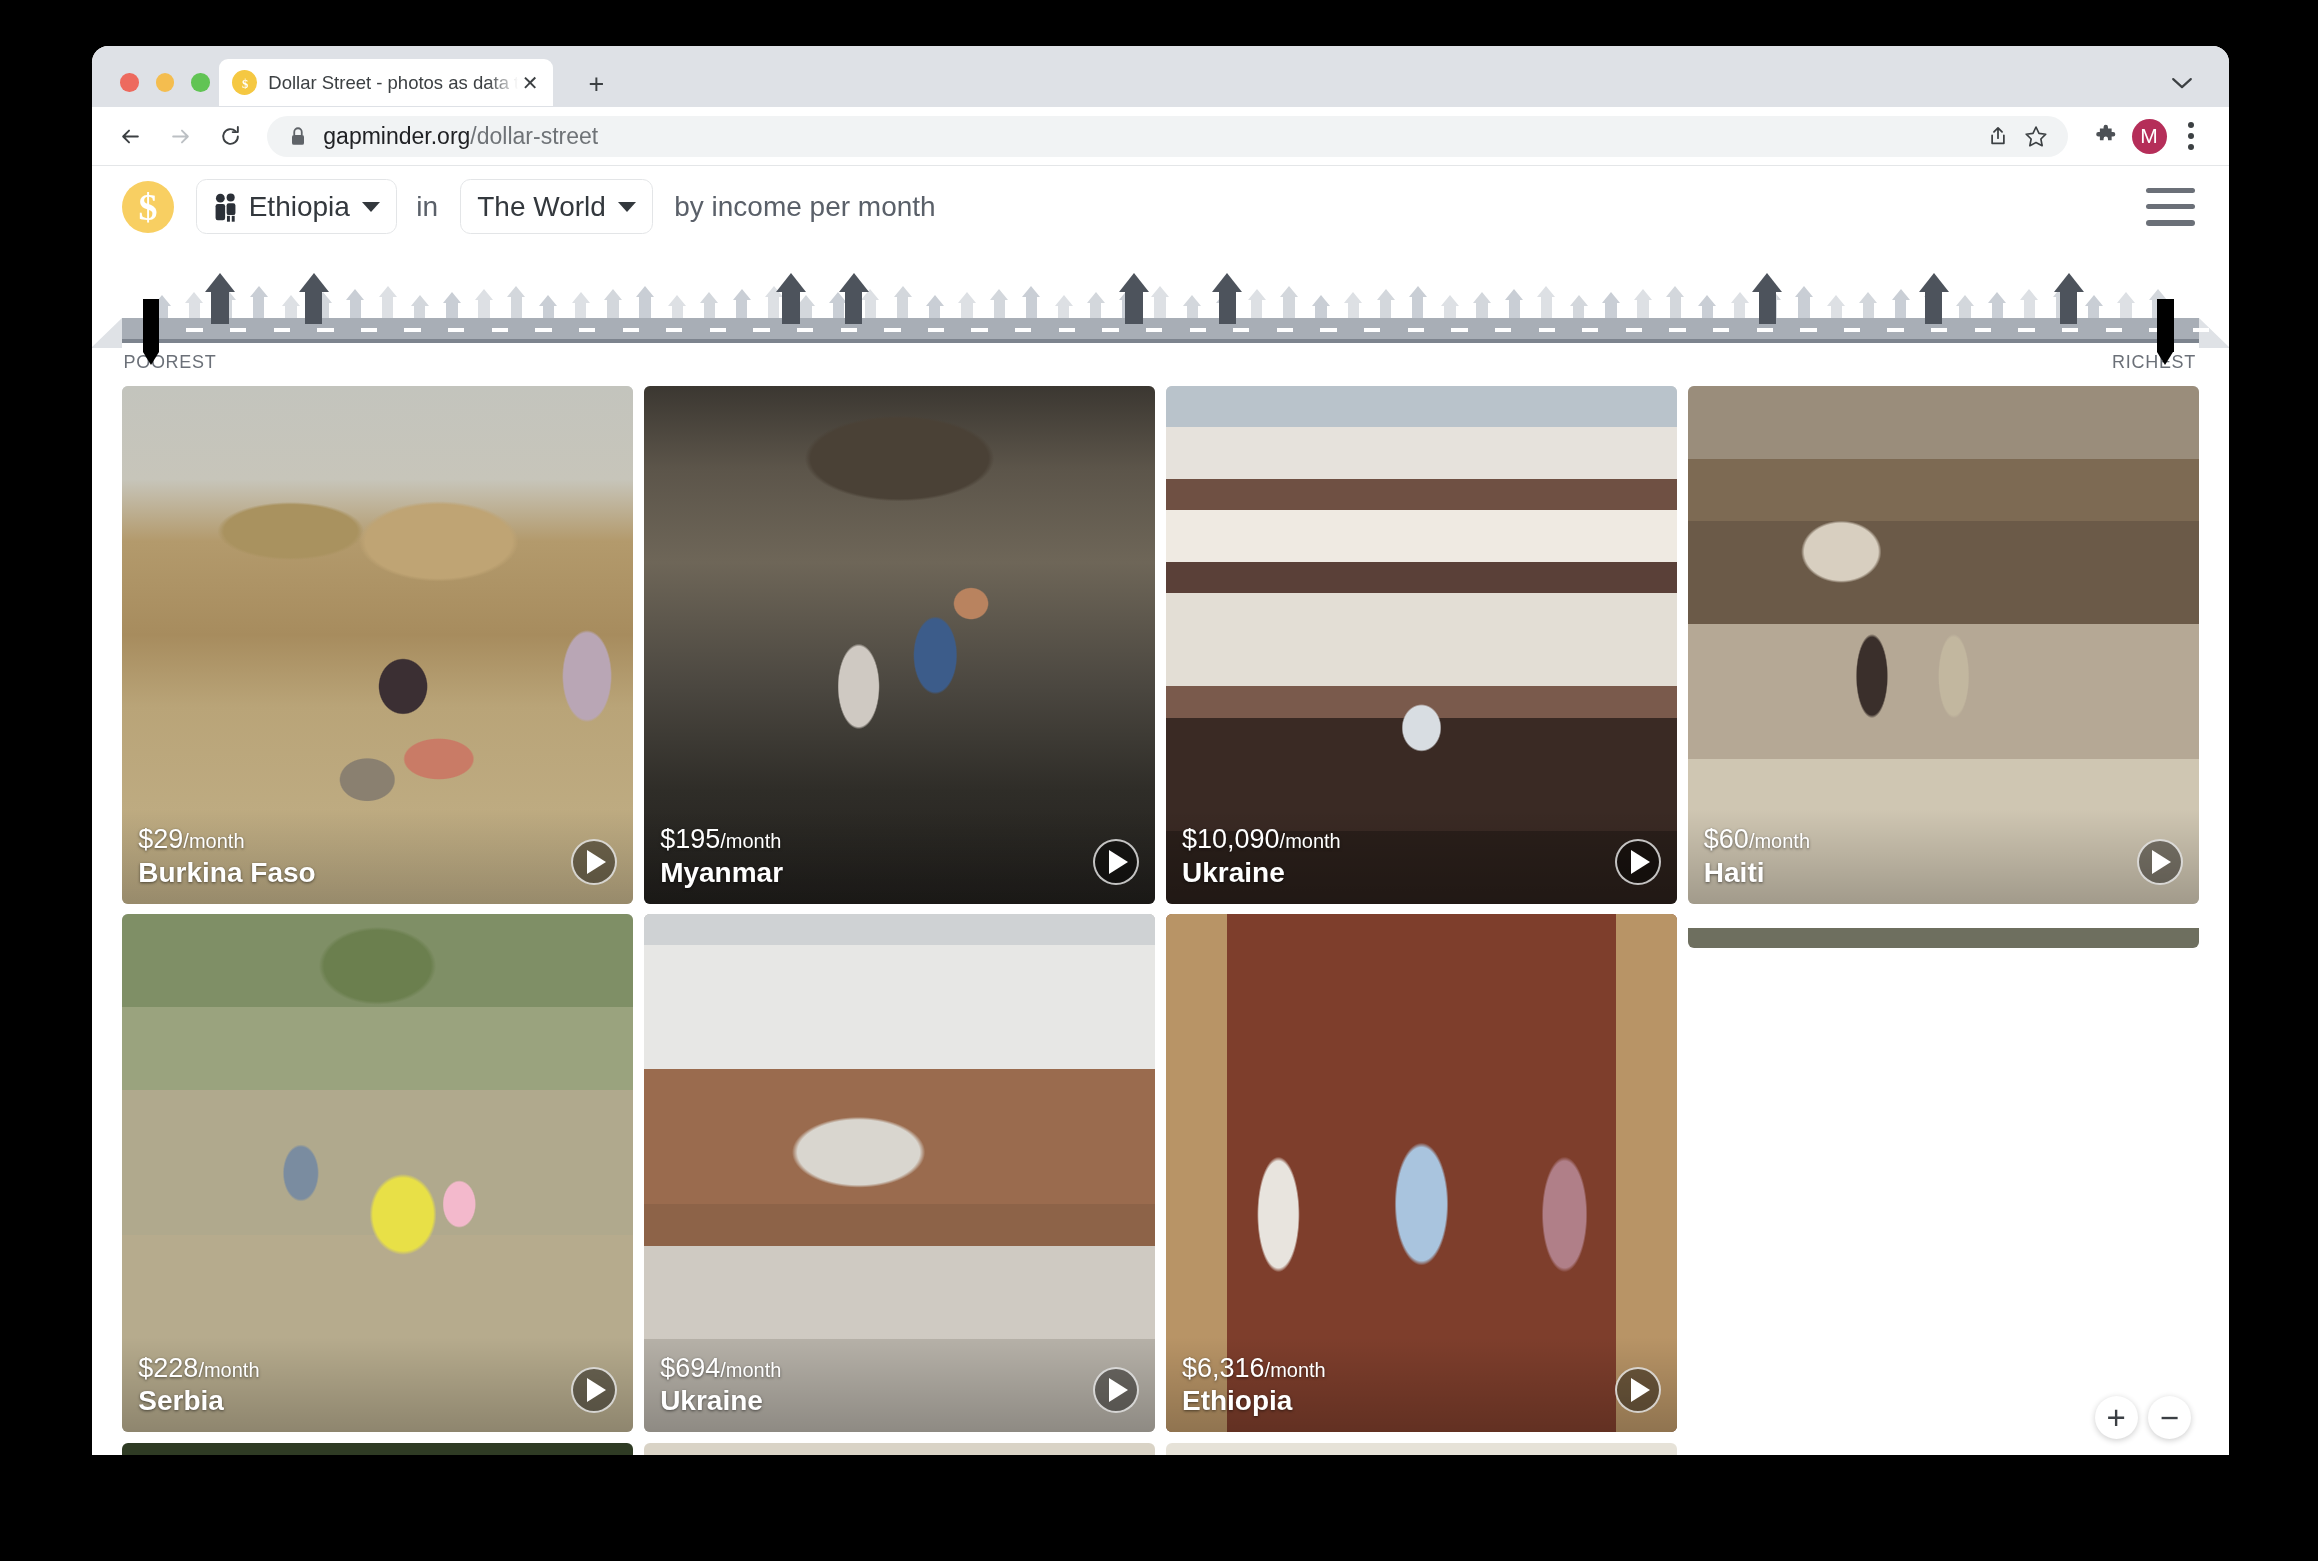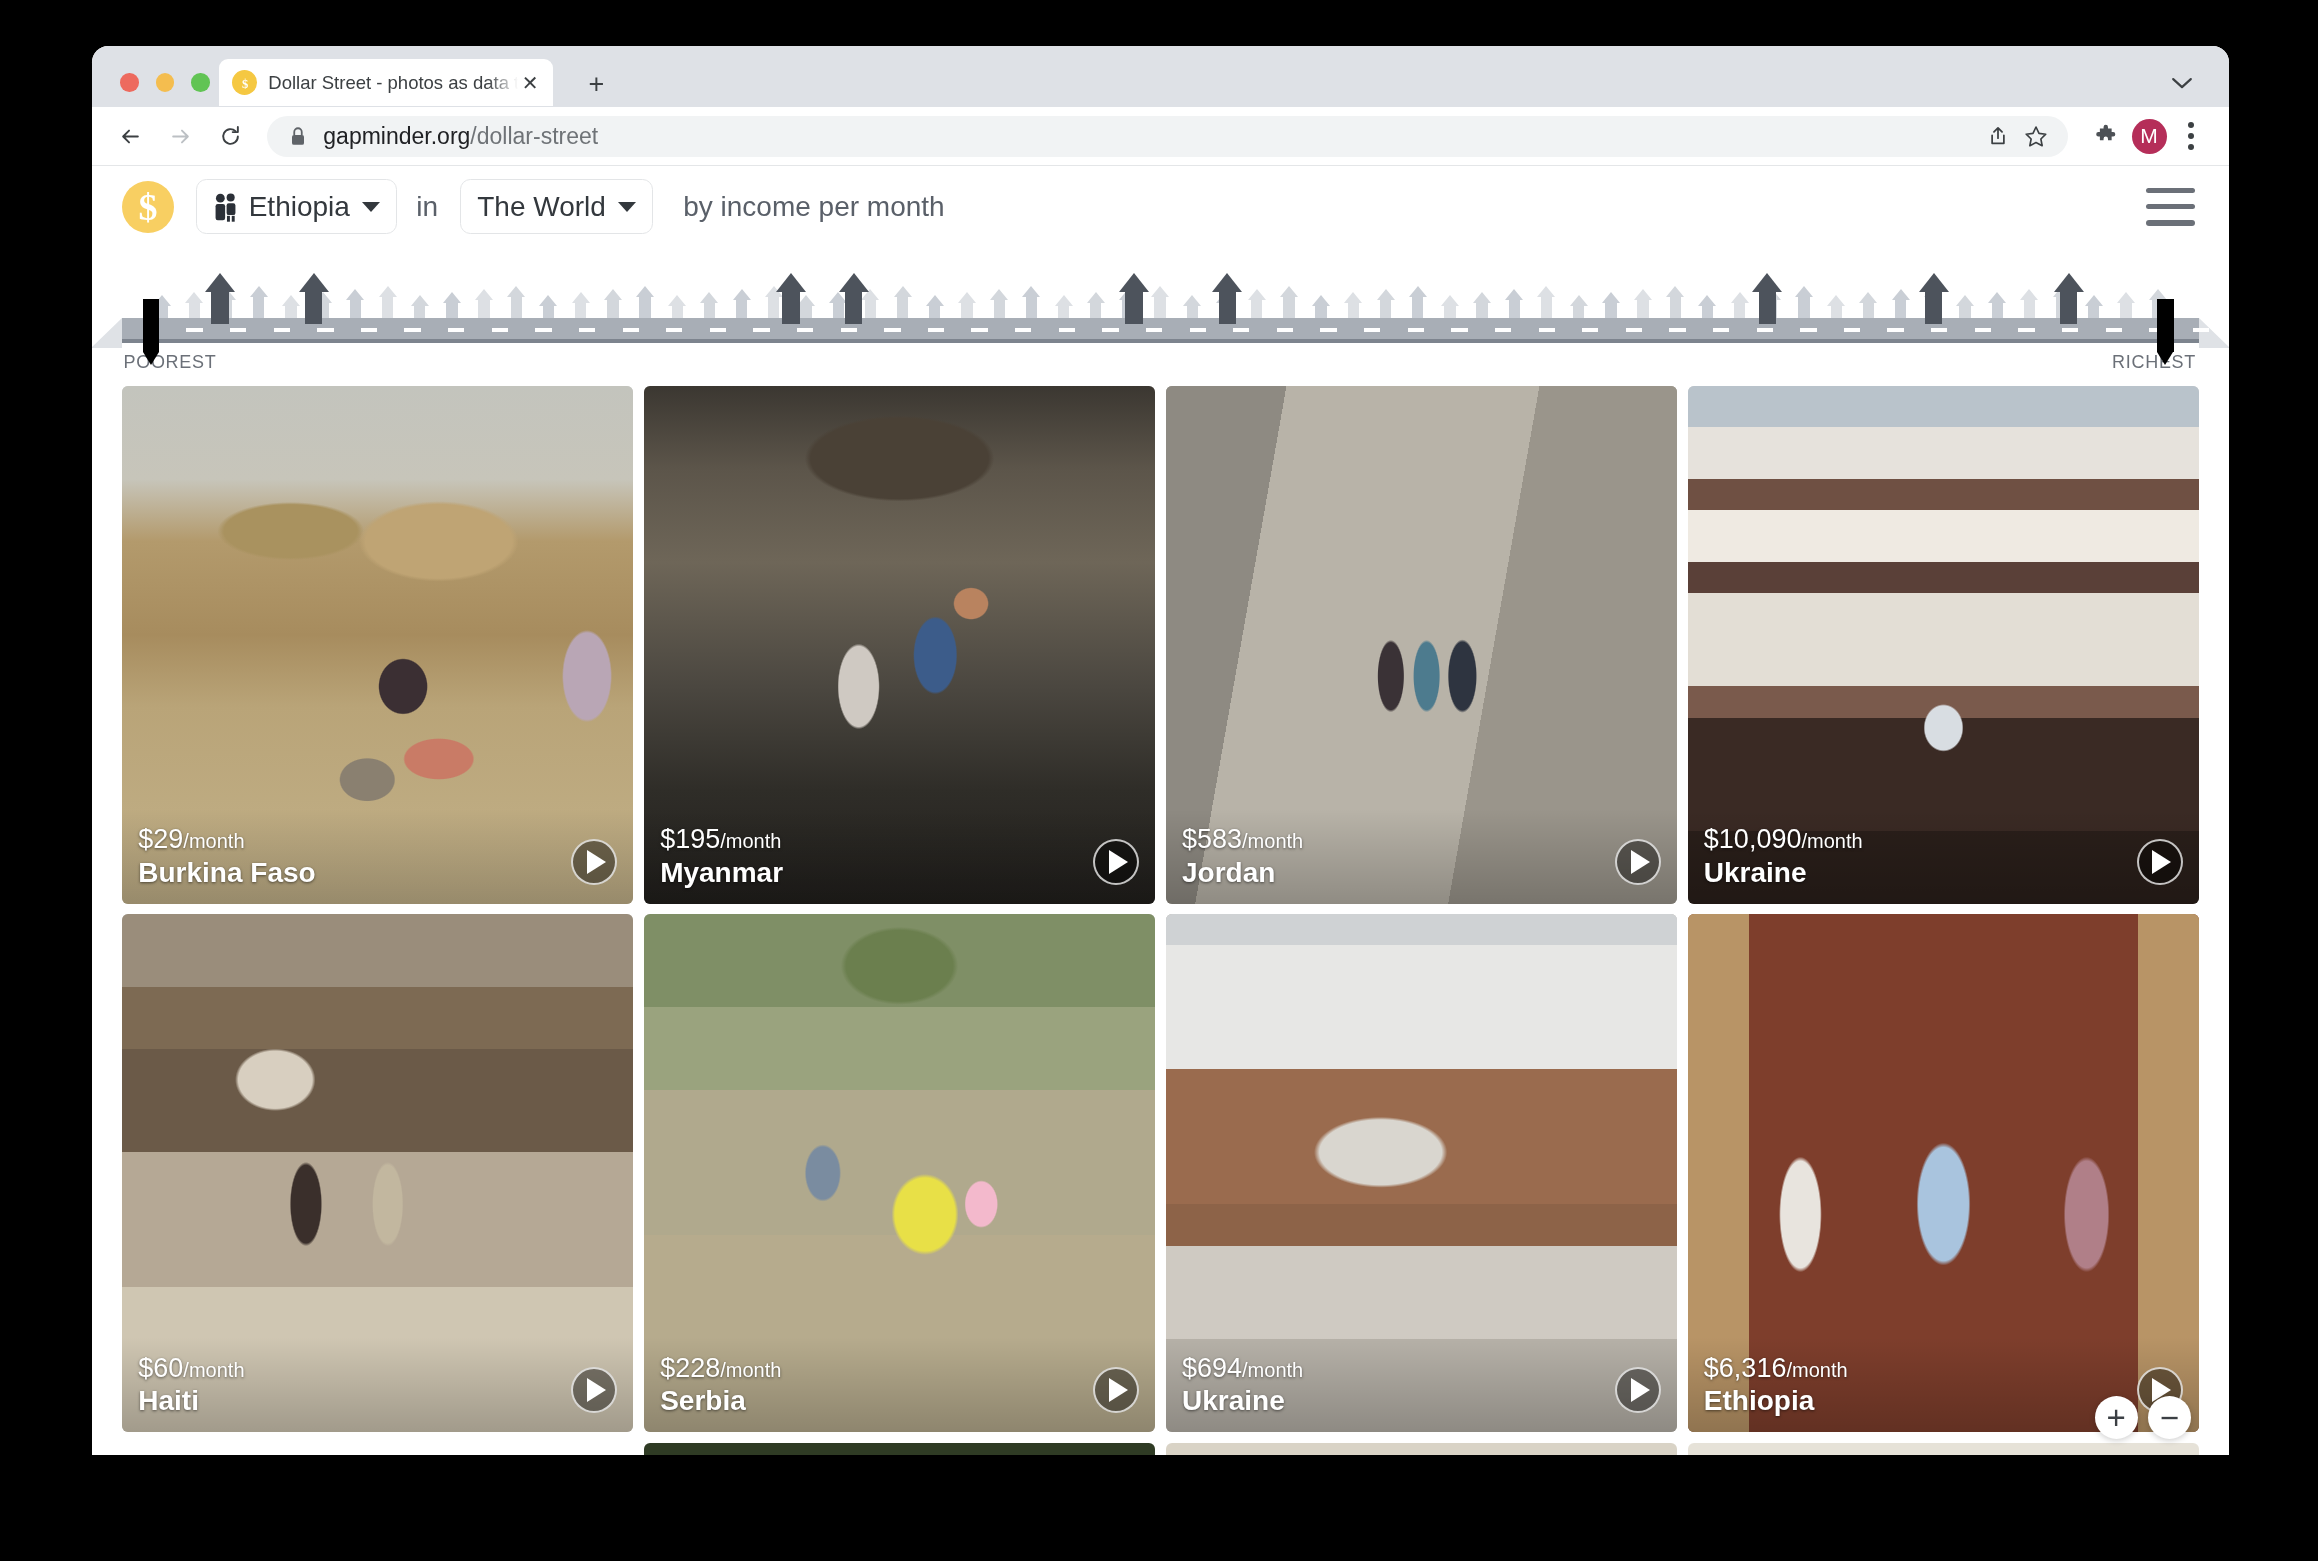--- a/index.html
+++ b/index.html
@@ -175,21 +175,21 @@
     border-left: 9px solid transparent;
     border-right: 9px solid transparent;
     border-top: 10.4px solid #33383d;
   }
   .word {
     margin-left: 19px;
     font-size: 28px; color: #5a6069;
     white-space: nowrap;
   }
   #bywhat {
-    margin-left: 30px;
+    margin-left: 21px;
     font-size: 28px; color: #5a6069; white-space: nowrap;
   }
   #hamburger {
     position: absolute; right: 34px; top: 50%;
     transform: translateY(-50%);
     width: 49px; height: 38px;
     display: flex; flex-direction: column; justify-content: space-between;
   }
   #hamburger i { display: block; height: 5.2px; border-radius: 3px; background: #6b7078; }
 
@@ -888,31 +888,20 @@
           <div class="overlay"></div>
           <div class="caption">
             <div class="price"><span>$195</span><span class="per">/month</span></div>
             <div class="country">Myanmar</div>
           </div>
           <div class="play">
             <span class="tri"></span>
           </div>
         </div>
         <div class="card">
-          <div class="photo sc-jordan"></div>
-          <div class="overlay"></div>
-          <div class="caption">
-            <div class="price"><span>$583</span><span class="per">/month</span></div>
-            <div class="country">Jordan</div>
-          </div>
-          <div class="play">
-            <span class="tri"></span>
-          </div>
-        </div>
-        <div class="card">
           <div class="photo sc-ukraine1"></div>
           <div class="overlay"></div>
           <div class="caption">
             <div class="price"><span>$10,090</span><span class="per">/month</span></div>
             <div class="country">Ukraine</div>
           </div>
           <div class="play">
             <span class="tri"></span>
           </div>
         </div>

